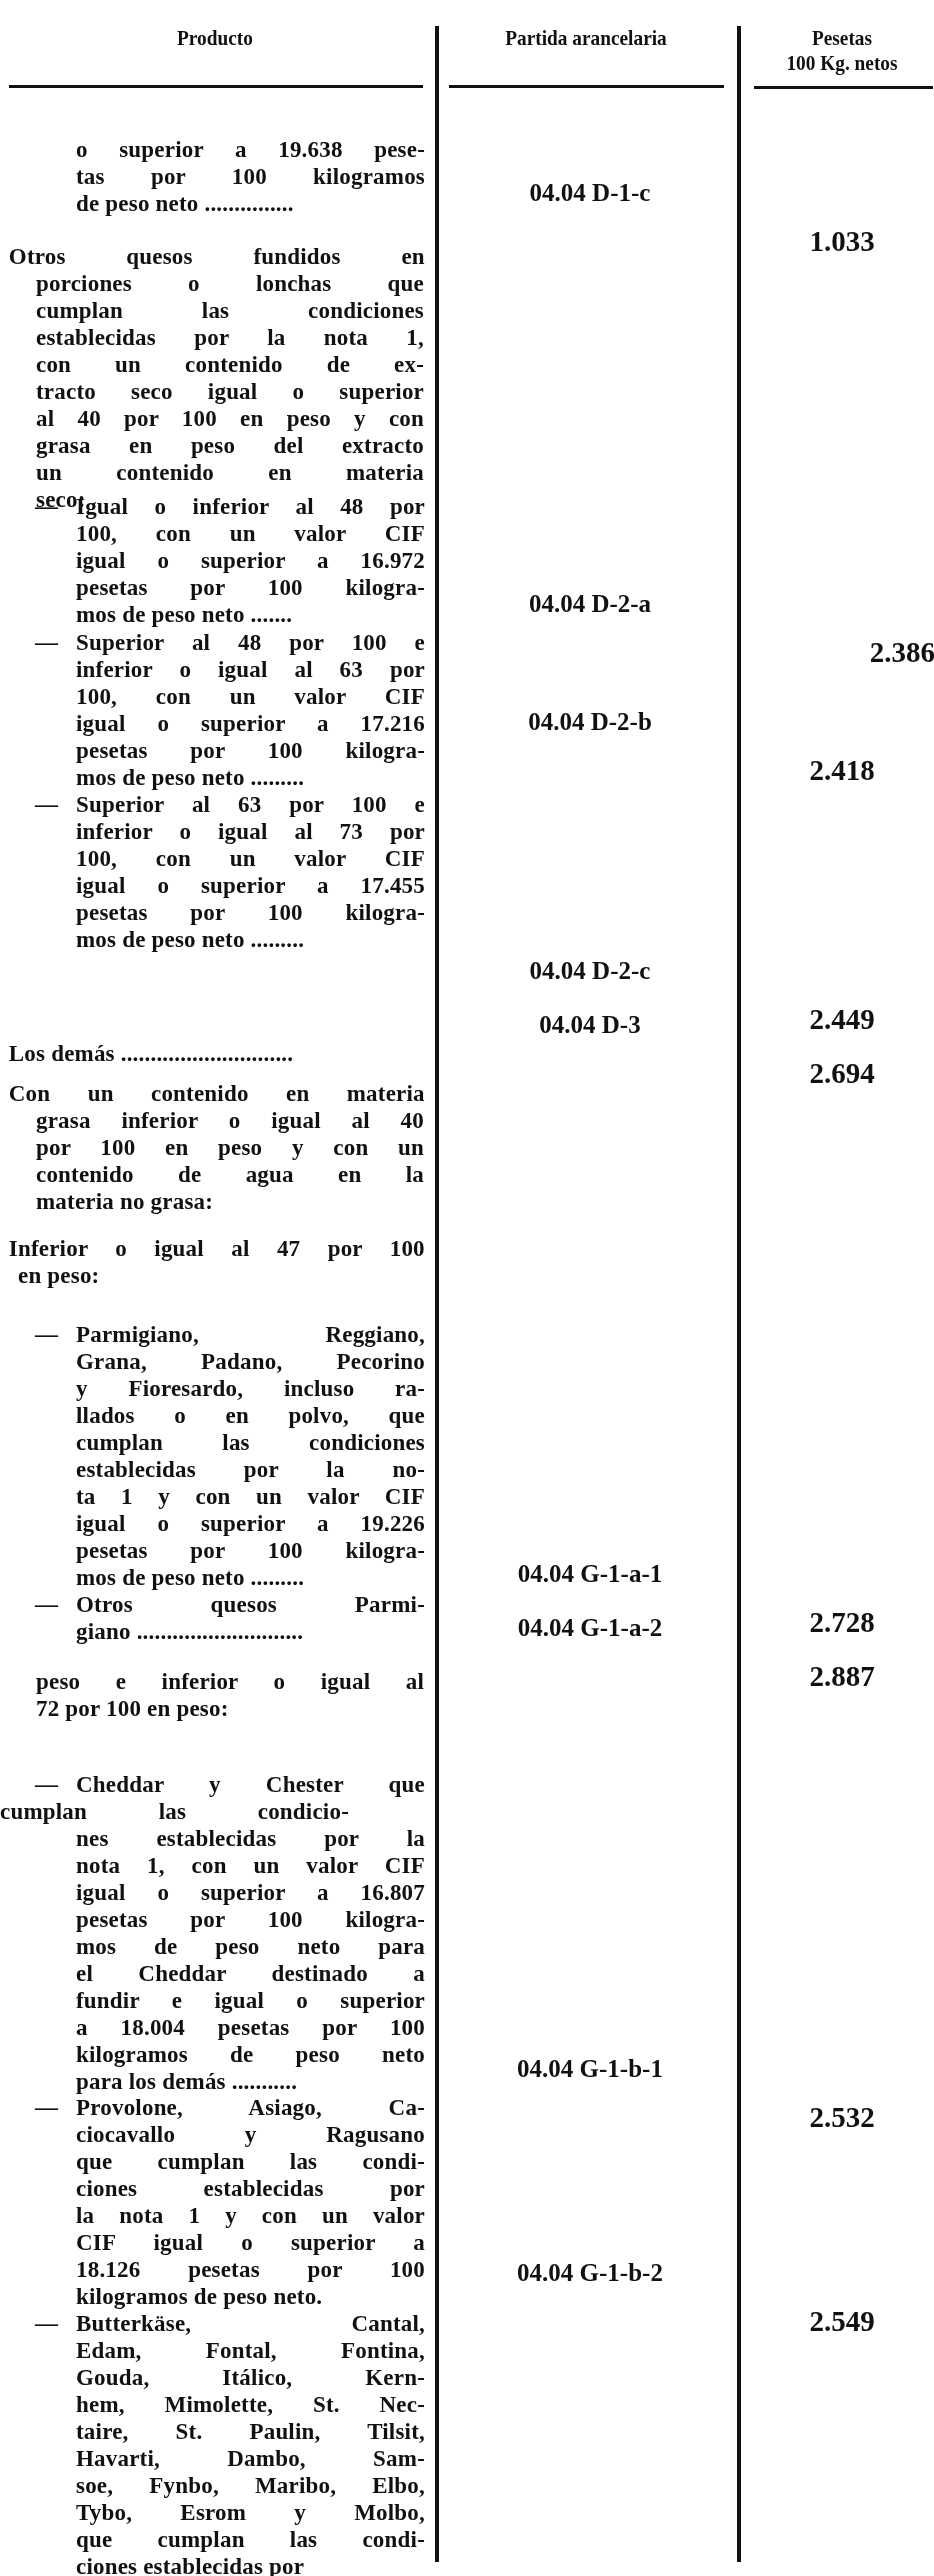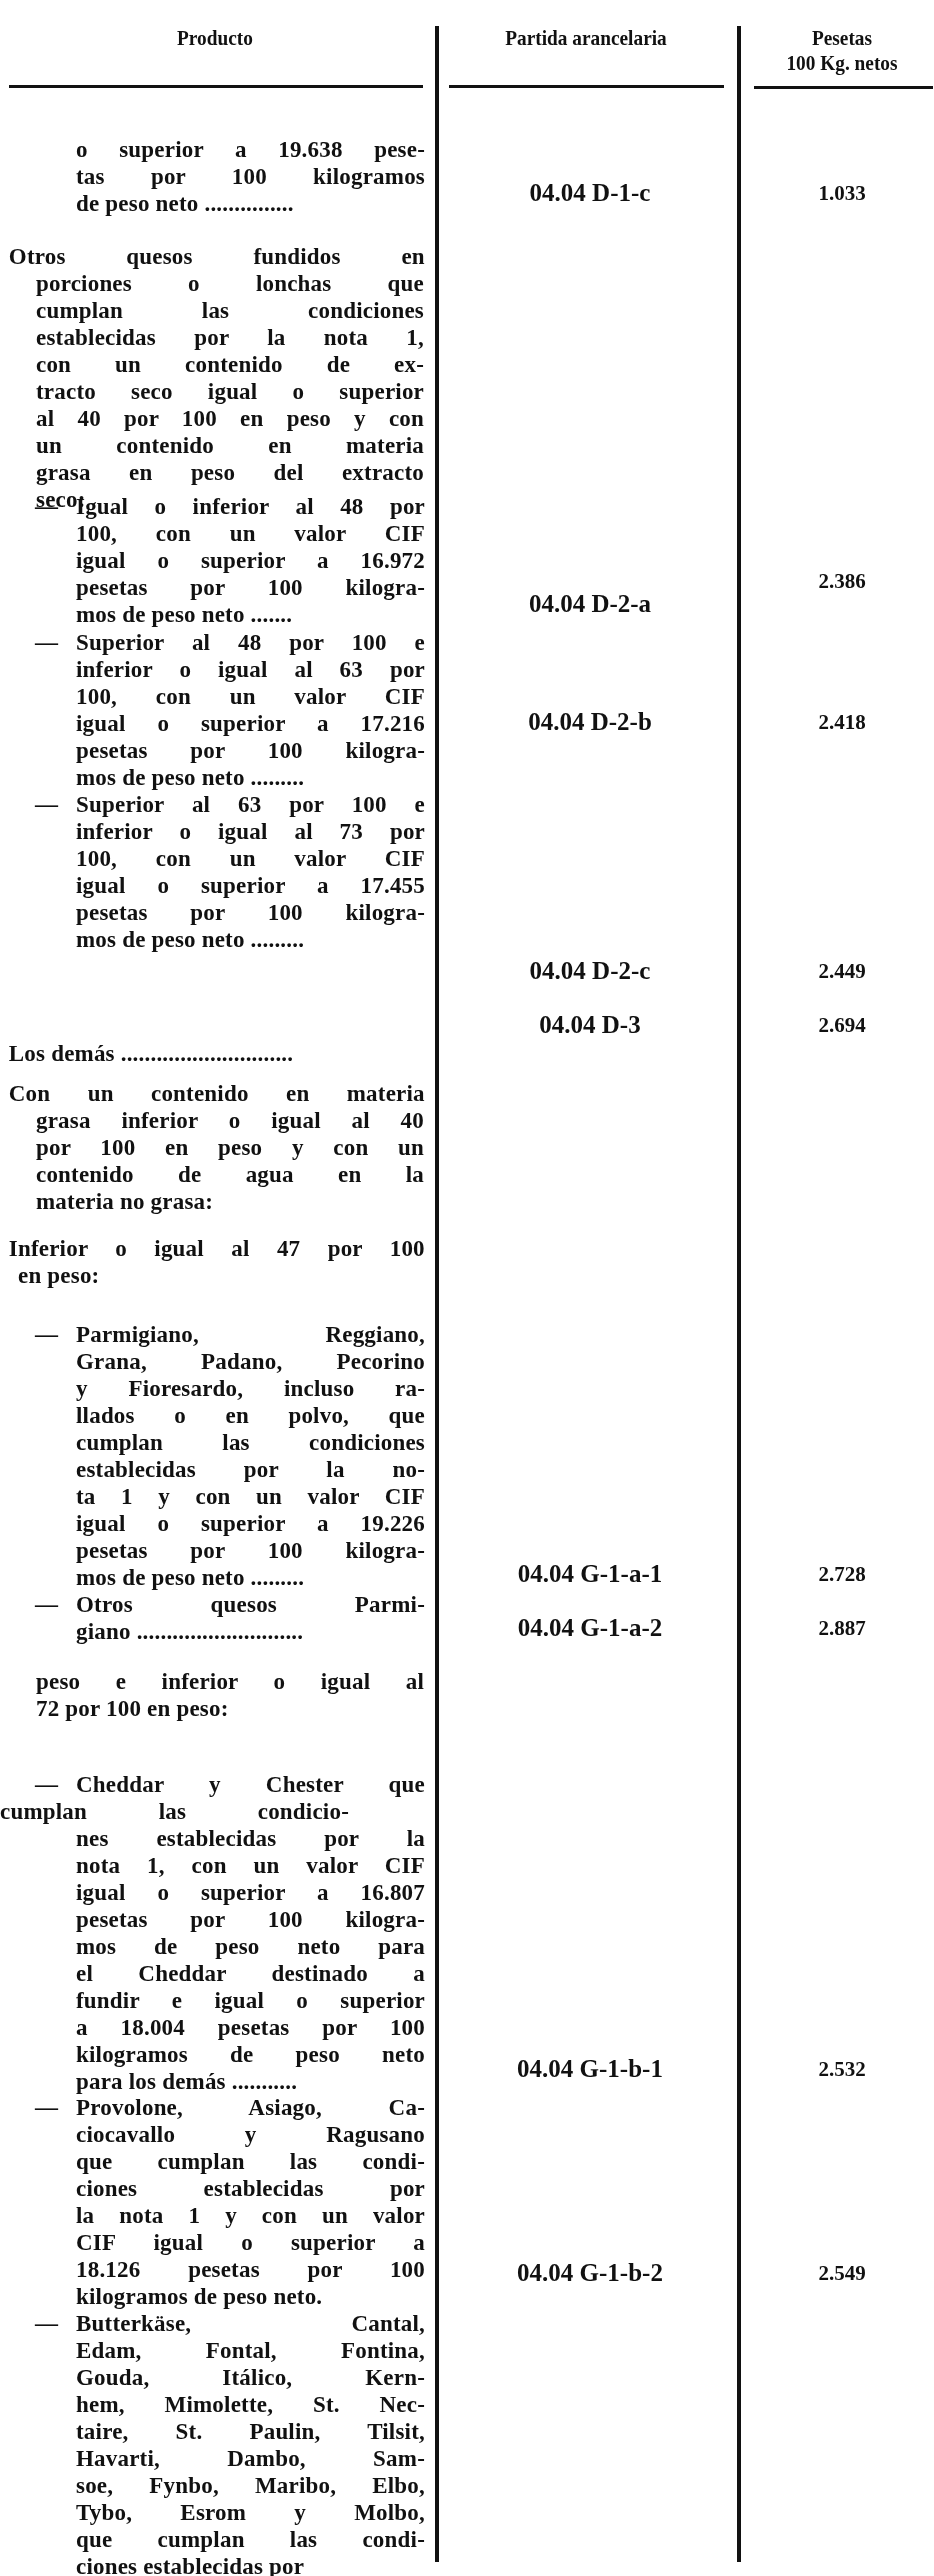--- a/index.html
+++ b/index.html
@@ -6,21 +6,21 @@
   body { width:934px; height:2576px; position:relative; overflow:hidden;
          font-family:"Liberation Serif","DejaVu Serif",serif; color:#111; }
   .hdr { position:absolute; font-weight:bold; font-size:21px; text-align:center; line-height:25px; transform:scaleX(0.92); }
   .rule { position:absolute; height:2.6px; background:#111; }
   .vline { position:absolute; width:3.5px; background:#111; }
   .blk { position:absolute; left:0; width:424px; font-size:23px; line-height:27px; font-weight:bold; letter-spacing:0.2px; }
   .ln { display:block; white-space:nowrap; text-align:justify; text-align-last:justify; height:27px; overflow:visible; }
   .ln.last { text-align-last:left; }
   .dash { position:absolute; left:35px; font-weight:bold; }
   .code { position:absolute; left:458px; width:264px; text-align:center; font-size:25px; font-weight:bold; line-height:26.4px; }
-  .val { position:absolute; left:749px; width:186px; text-align:center; font-size:21px; font-weight:bold; line-height:26.4px; }
+  .val { position:absolute; left:749px; width:186px; text-align:center; font-size:29px; font-weight:bold; line-height:26.4px;margin-top:48px; }
 </style>
 </head>
 <body>
 
 <div>
   <div class="hdr" style="left:8.8px;width:412px;top:26.4px;">Producto</div>
   <div class="hdr" style="left:445px;width:282px;top:26.4px;">Partida arancelaria</div>
   <div class="hdr" style="left:749px;width:186px;top:26.4px;">Pesetas</div>
   <div class="hdr" style="left:749px;width:186px;top:51px;">100 Kg. netos</div>
 </div>
@@ -41,34 +41,34 @@
     <div class="code" style="top: 180px;">04.04 D-1-c</div>
     <div class="val" style="top: 180px;">1.033</div>
     <div class="blk" style="top: 243px;">
       <span class="ln" style="margin-left: 8.8px; width: 416px;">Otros quesos fundidos en</span>
       <span class="ln" style="margin-left: 36px; width: 388px;">porciones o lonchas que</span>
       <span class="ln" style="margin-left: 36px; width: 388px;">cumplan las condiciones</span>
       <span class="ln" style="margin-left: 36px; width: 388px;">establecidas por la nota 1,</span>
       <span class="ln" style="margin-left: 36px; width: 388px;">con un contenido de ex-</span>
       <span class="ln" style="margin-left: 36px; width: 388px;">tracto seco igual o superior</span>
       <span class="ln" style="margin-left: 36px; width: 388px;">al 40 por 100 en peso y con</span>
+      <span class="ln" style="margin-left: 36px; width: 388px;">grasa en peso del extracto</span>
       <span class="ln" style="margin-left: 36px; width: 388px;">un contenido en materia</span>
-      <span class="ln" style="margin-left: 36px; width: 388px;">grasa en peso del extracto</span>
       <span class="ln last" style="margin-left: 36px; width: 388px;">seco:</span>
     </div>
     <div class="blk" style="top: 493px;">
       <span class="dash" style="top: 0px;">—</span>
       <span class="ln" style="margin-left: 76px; width: 349px;">Igual o inferior al 48 por</span>
       <span class="ln" style="margin-left: 76px; width: 349px;">100, con un valor CIF</span>
       <span class="ln" style="margin-left: 76px; width: 349px;">igual o superior a 16.972</span>
       <span class="ln" style="margin-left: 76px; width: 349px;">pesetas por 100 kilogra-</span>
       <span class="ln last" style="margin-left: 76px; width: 349px;">mos de peso neto .......</span>
     </div>
     <div class="code" style="top: 591px;">04.04 D-2-a</div>
-    <div class="val" style="top: 568px;">2.386</div>
+    <div class="val" style="top: 591px; text-align: right;">2.386</div>
     <div class="blk" style="top: 629px;">
       <span class="dash" style="top: 0px;">—</span>
       <span class="ln" style="margin-left: 76px; width: 349px;">Superior al 48 por 100 e</span>
       <span class="ln" style="margin-left: 76px; width: 349px;">inferior o igual al 63 por</span>
       <span class="ln" style="margin-left: 76px; width: 349px;">100, con un valor CIF</span>
       <span class="ln" style="margin-left: 76px; width: 349px;">igual o superior a 17.216</span>
       <span class="ln" style="margin-left: 76px; width: 349px;">pesetas por 100 kilogra-</span>
       <span class="ln last" style="margin-left: 76px; width: 349px;">mos de peso neto .........</span>
     </div>
     <div class="code" style="top: 709px;">04.04 D-2-b</div>

